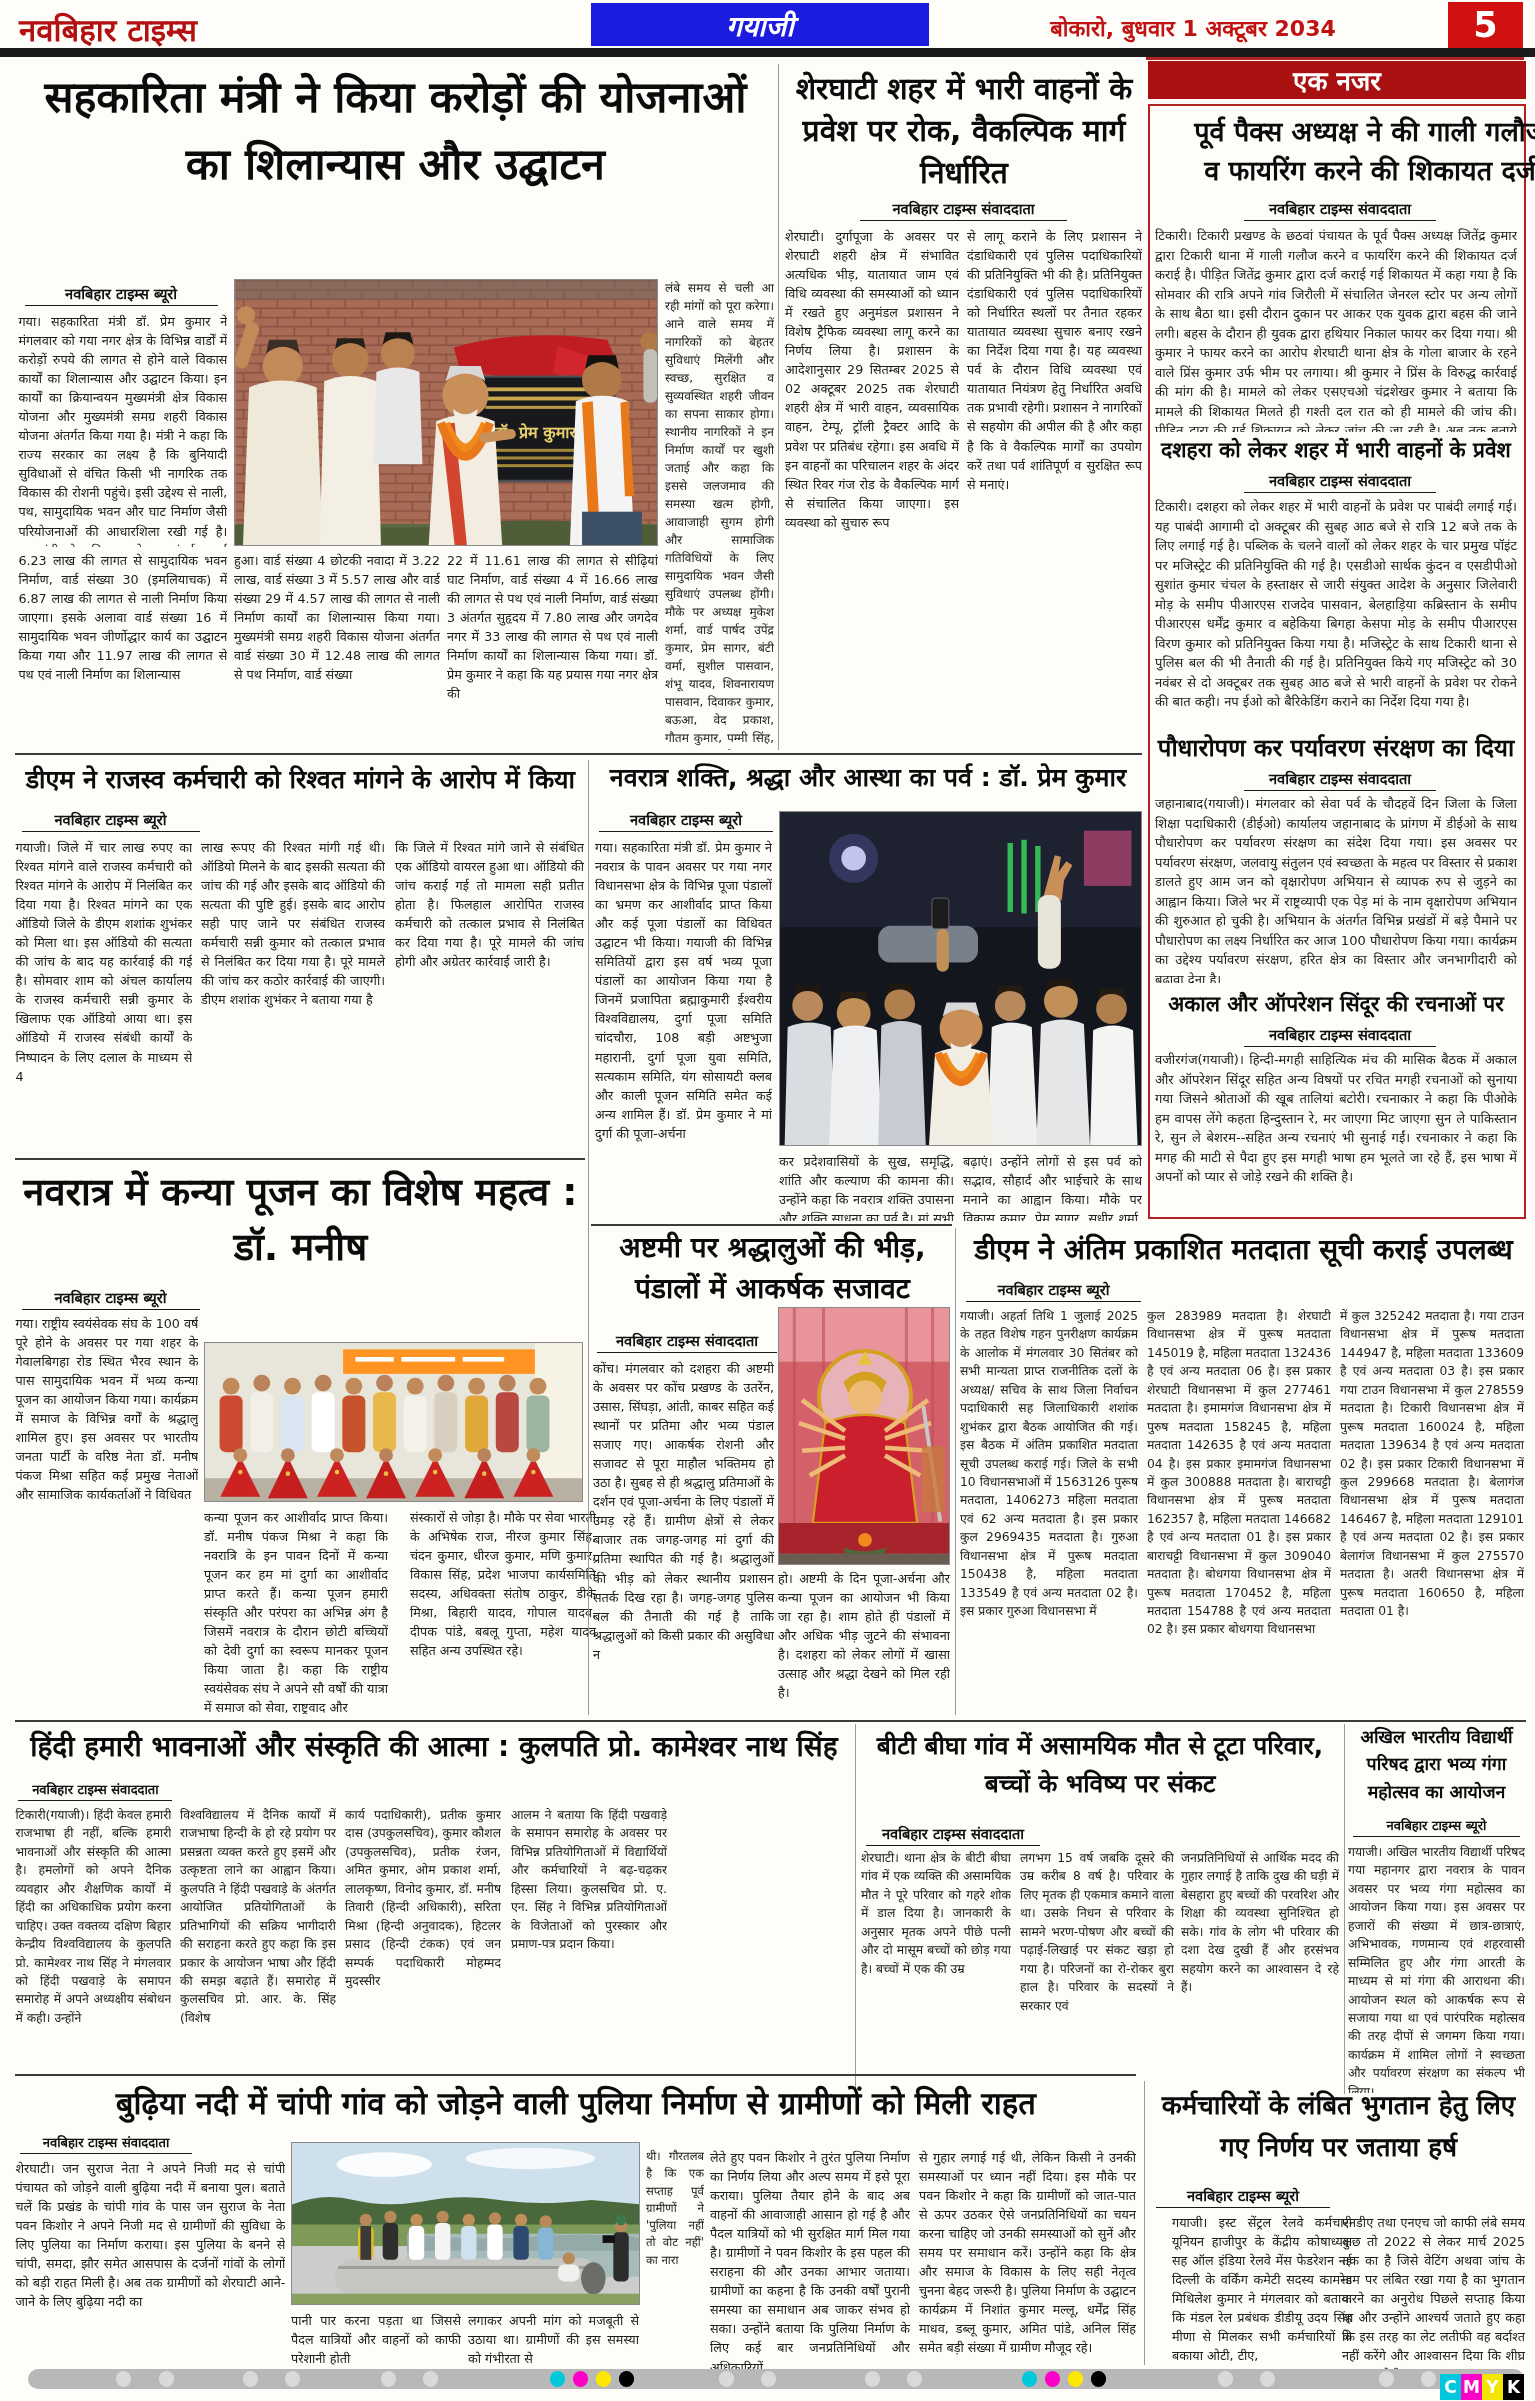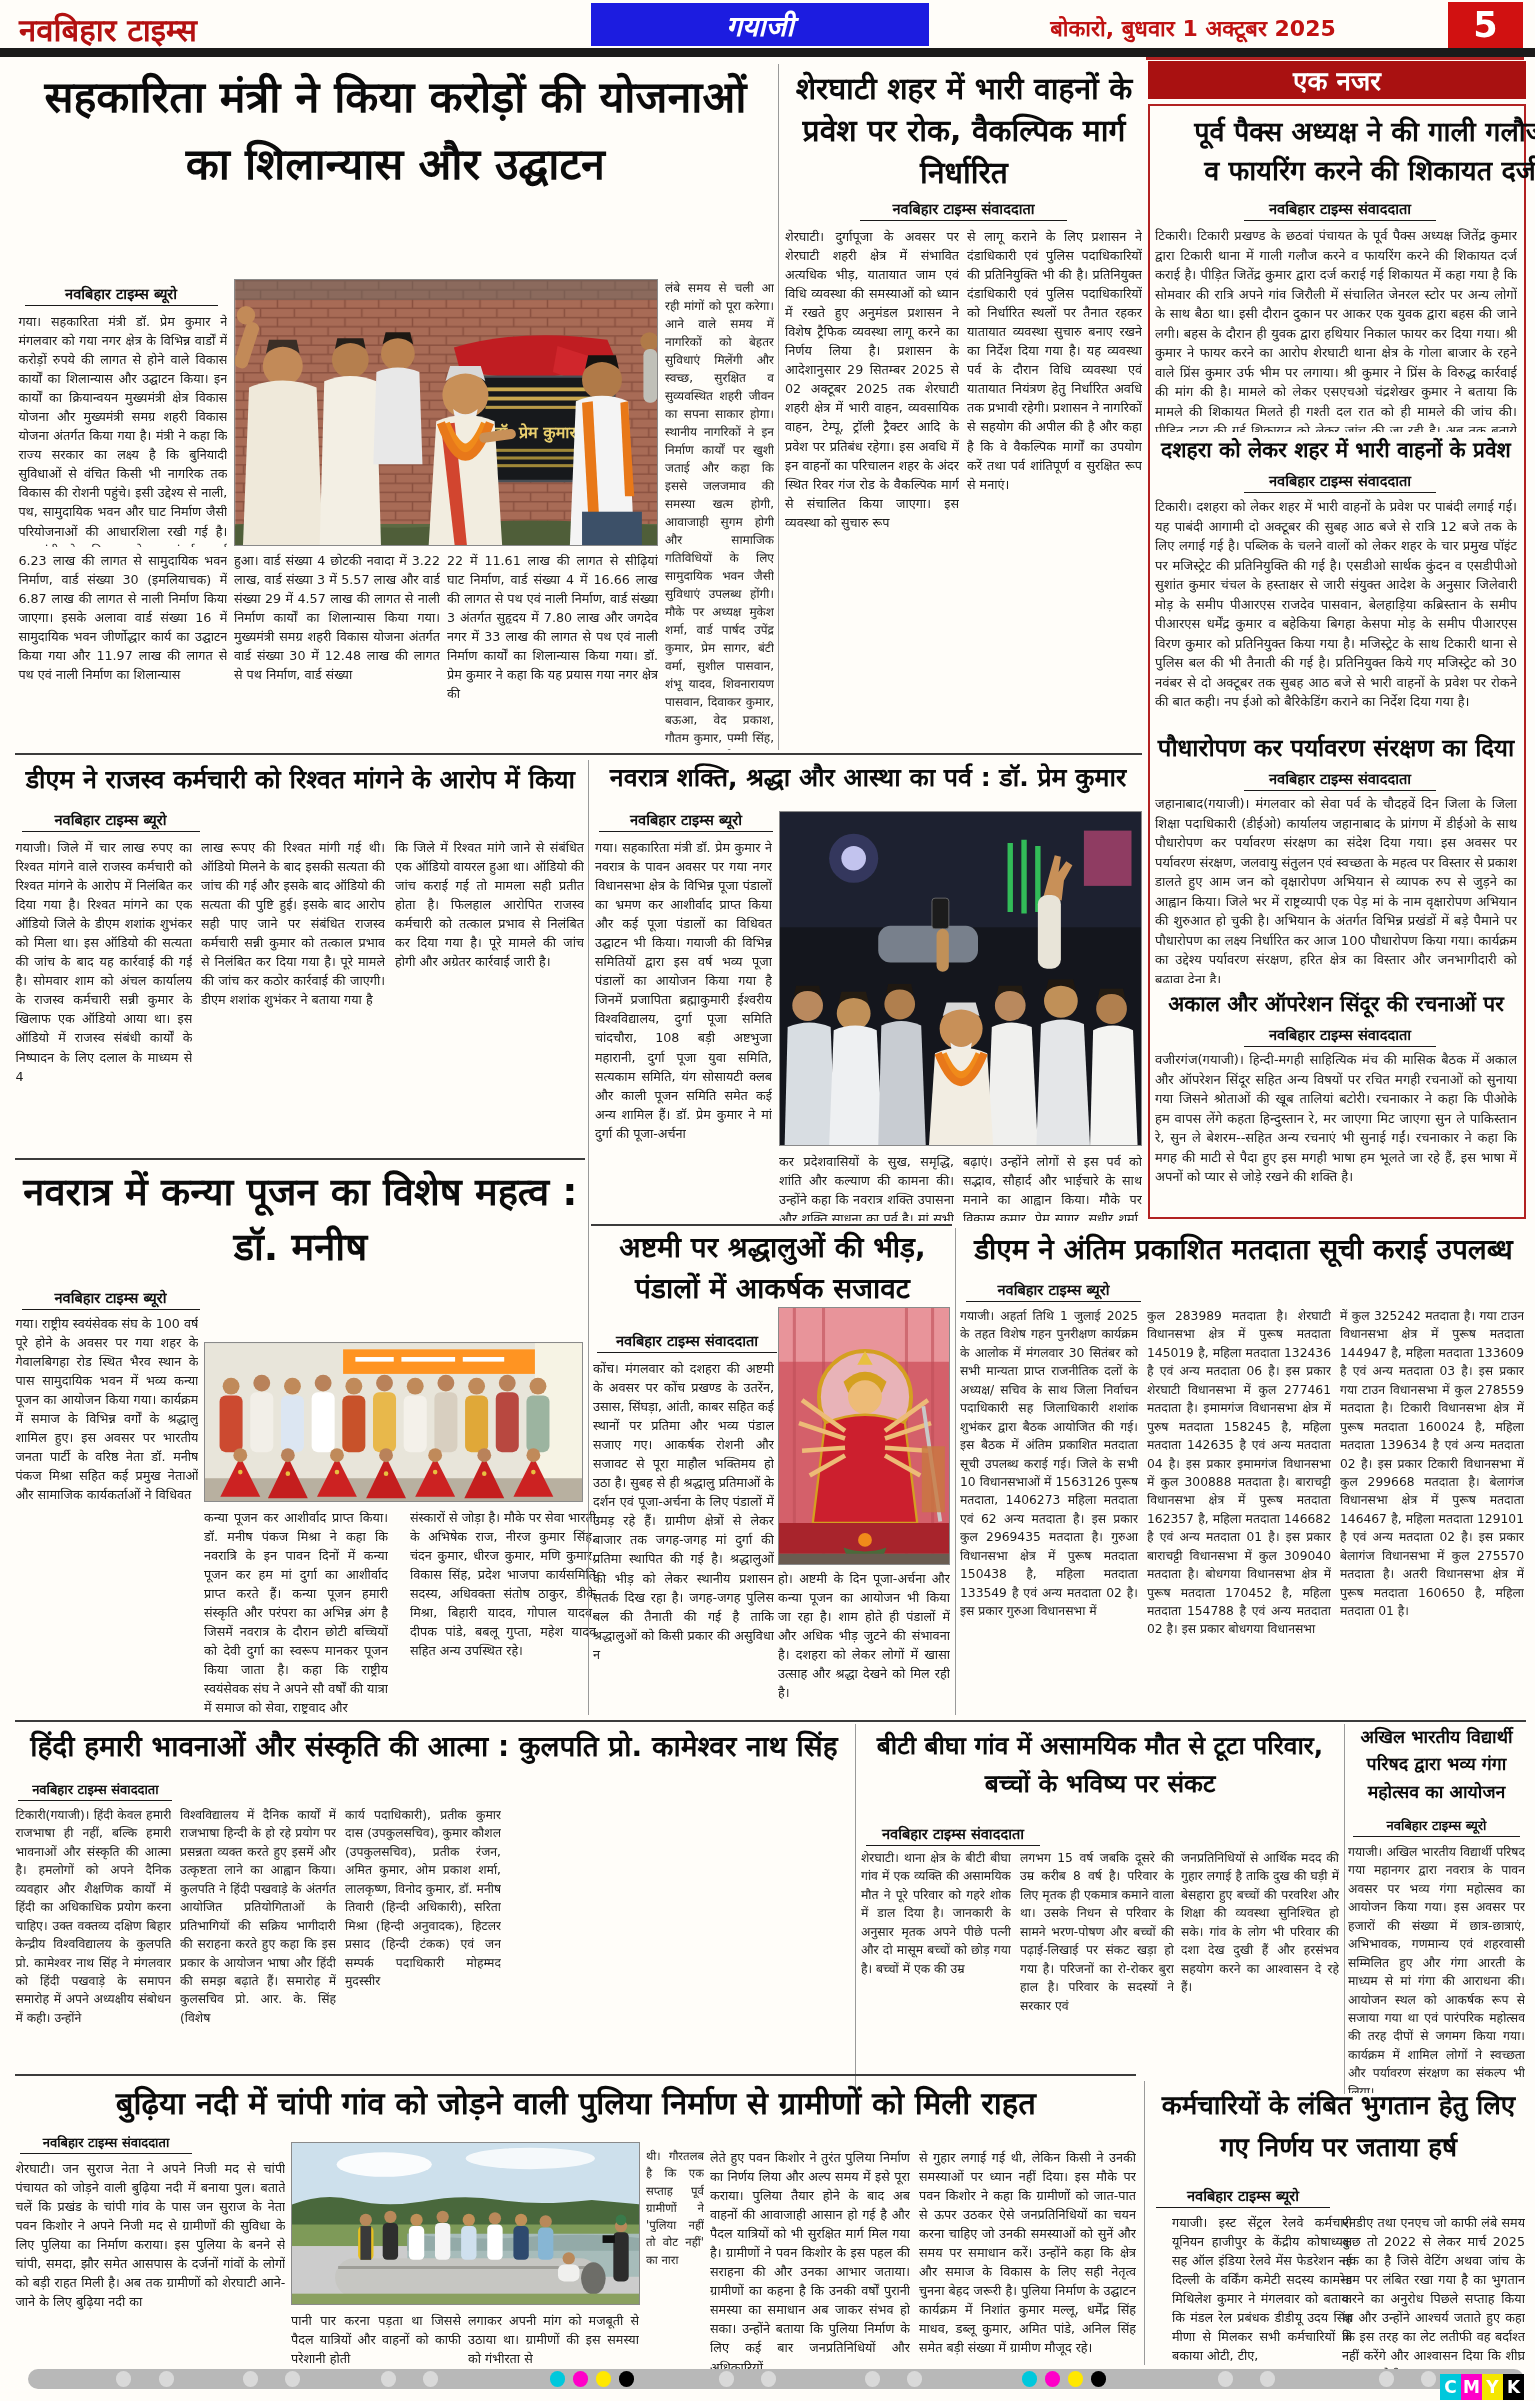--- a/index.html
+++ b/index.html
@@ -26,21 +26,21 @@
   .cmyk-block{width:21px;height:26px;display:flex;align-items:center;justify-content:center;
               color:#fff;font-weight:bold;font-size:17px;float:left;}
 </style>
 </head>
 <body>
 
 <div class="page">
 
   <div class="abs masthead-name" style="left:19px;top:7.7px;width:361px;height:38px;">नवबिहार टाइम्स</div>
   <div class="abs edition-box" style="left:591px;top:3.1px;width:338px;height:43px;font-style:italic;">गयाजी</div>
-  <div class="abs date-line" style="left:958px;top:12.3px;width:470px;height:29px;">बोकारो, बुधवार 1 अक्टूबर 2025</div>
+  <div class="abs date-line" style="left:958px;top:12.3px;width:470px;height:29px;">बोकारो, बुधवार 1 अक्टूबर 2034</div>
   <div class="abs pageno" style="left:1448px;top:1.5px;width:75px;height:46px;">5</div>
   <div class="abs" style="left:0;top:48px;width:1535px;height:9.2px;background:#1b1b1b;"></div>
   <div class="abs" style="left:1146px;top:57px;width:378px;height:3.1px;background:#b22222;"></div>
 
   <div class="abs hl" style="left:15.4px;top:64px;width:760px;height:140px;font-size:43px;line-height:1.55;">सहकारिता मंत्री ने किया करोड़ों की योजनाओं का शिलान्यास और उद्घाटन</div>
   <div class="abs byline" style="left:24.6px;top:283px;width:193px;">नवबिहार टाइम्स ब्यूरो</div>
   <div class="abs bodycol" style="left:18.4px;top:312px;width:209px;height:235px;">गया। सहकारिता मंत्री डॉ. प्रेम कुमार ने मंगलवार को गया नगर क्षेत्र के विभिन्न वार्डों में करोड़ों रुपये की लागत से होने वाले विकास कार्यों का शिलान्यास और उद्घाटन किया। इन कार्यों का क्रियान्वयन मुख्यमंत्री क्षेत्र विकास योजना और मुख्यमंत्री समग्र शहरी विकास योजना अंतर्गत किया गया है। मंत्री ने कहा कि राज्य सरकार का लक्ष्य है कि बुनियादी सुविधाओं से वंचित किसी भी नागरिक तक विकास की रोशनी पहुंचे। इसी उद्देश्य से नाली, पथ, सामुदायिक भवन और घाट निर्माण जैसी परियोजनाओं की आधारशिला रखी गई है। मुख्यमंत्री क्षेत्र विकास योजना अंतर्गत वार्ड संख्या 32 में 5.03 लाख और 6.62 लाख की लागत से नाली निर्माण, वार्ड संख्या 31 में 6.83 लाख की लागत से पथ निर्माण, वार्ड संख्या 41 में</div>
 
   <div class="abs photo" style="left:234px;top:279px;width:424px;height:267px;">
     <svg width="424" height="267" viewBox="0 0 552 348">
@@ -295,20 +295,21 @@
   <div class="abs bodycol" style="left:1147px;top:1307px;width:184px;height:408px;font-size:12.3px;">कुल 283989 मतदाता है। शेरघाटी विधानसभा क्षेत्र में पुरूष मतदाता 145019 है, महिला मतदाता 132436 है एवं अन्य मतदाता 06 है। इस प्रकार शेरघाटी विधानसभा में कुल 277461 मतदाता है। इमामगंज विधानसभा क्षेत्र में पुरुष मतदाता 158245 है, महिला मतदाता 142635 है एवं अन्य मतदाता 04 है। इस प्रकार इमामगंज विधानसभा में कुल 300888 मतदाता है। बाराचट्टी विधानसभा क्षेत्र में पुरूष मतदाता 162357 है, महिला मतदाता 146682 है एवं अन्य मतदाता 01 है। इस प्रकार बाराचट्टी विधानसभा में कुल 309040 मतदाता है। बोधगया विधानसभा क्षेत्र में पुरूष मतदाता 170452 है, महिला मतदाता 154788 है एवं अन्य मतदाता 02 है। इस प्रकार बोधगया विधानसभा</div>
   <div class="abs bodycol" style="left:1340px;top:1307px;width:184px;height:408px;font-size:12.3px;">में कुल 325242 मतदाता है। गया टाउन विधानसभा क्षेत्र में पुरूष मतदाता 144947 है, महिला मतदाता 133609 है एवं अन्य मतदाता 03 है। इस प्रकार गया टाउन विधानसभा में कुल 278559 मतदाता है। टिकारी विधानसभा क्षेत्र में पुरूष मतदाता 160024 है, महिला मतदाता 139634 है एवं अन्य मतदाता 02 है। इस प्रकार टिकारी विधानसभा में कुल 299668 मतदाता है। बेलागंज विधानसभा क्षेत्र में पुरूष मतदाता 146467 है, महिला मतदाता 129101 है एवं अन्य मतदाता 02 है। इस प्रकार बेलागंज विधानसभा में कुल 275570 मतदाता है। अतरी विधानसभा क्षेत्र में पुरूष मतदाता 160650 है, महिला मतदाता 01 है।</div>
 
   <div class="hrule" style="left:15.4px;top:1720px;width:1511px;"></div>
 
   <div class="abs hl" style="left:15.4px;top:1727px;width:837px;height:43px;font-size:28px;">हिंदी हमारी भावनाओं और संस्कृति की आत्मा : कुलपति प्रो. कामेश्वर नाथ सिंह</div>
   <div class="abs byline" style="left:18.4px;top:1780px;width:154px;font-size:13px;">नवबिहार टाइम्स संवाददाता</div>
   <div class="abs bodycol" style="left:15.4px;top:1806px;width:156px;height:286px;font-size:12.3px;">टिकारी(गयाजी)। हिंदी केवल हमारी राजभाषा ही नहीं, बल्कि हमारी भावनाओं और संस्कृति की आत्मा है। हमलोगों को अपने दैनिक व्यवहार और शैक्षणिक कार्यों में हिंदी का अधिकाधिक प्रयोग करना चाहिए। उक्त वक्तव्य दक्षिण बिहार केन्द्रीय विश्वविद्यालय के कुलपति प्रो. कामेश्वर नाथ सिंह ने मंगलवार को हिंदी पखवाड़े के समापन समारोह में अपने अध्यक्षीय संबोधन में कही। उन्होंने</div>
   <div class="abs bodycol" style="left:180px;top:1806px;width:156px;height:286px;font-size:12.3px;">विश्वविद्यालय में दैनिक कार्यों में राजभाषा हिन्दी के हो रहे प्रयोग पर प्रसन्नता व्यक्त करते हुए इसमें और उत्कृष्टता लाने का आह्वान किया। कुलपति ने हिंदी पखवाड़े के अंतर्गत आयोजित प्रतियोगिताओं के प्रतिभागियों की सक्रिय भागीदारी की सराहना करते हुए कहा कि इस प्रकार के आयोजन भाषा और हिंदी की समझ बढ़ाते हैं। समारोह में कुलसचिव प्रो. आर. के. सिंह (विशेष</div>
   <div class="abs bodycol" style="left:345px;top:1806px;width:156px;height:286px;font-size:12.3px;">कार्य पदाधिकारी), प्रतीक कुमार दास (उपकुलसचिव), कुमार कौशल (उपकुलसचिव), प्रतीक रंजन, अमित कुमार, ओम प्रकाश शर्मा, लालकृष्ण, विनोद कुमार, डॉ. मनीष तिवारी (हिन्दी अधिकारी), सरिता मिश्रा (हिन्दी अनुवादक), हिटलर प्रसाद (हिन्दी टंकक) एवं जन सम्पर्क पदाधिकारी मोहम्मद मुदस्सीर</div>
+  <div class="abs bodycol" style="left:511px;top:1806px;width:156px;height:286px;font-size:12.3px;">आलम ने बताया कि हिंदी पखवाड़े के समापन समारोह के अवसर पर विभिन्न प्रतियोगिताओं में विद्यार्थियों और कर्मचारियों ने बढ़-चढ़कर हिस्सा लिया। कुलसचिव प्रो. ए. एन. सिंह ने विभिन्न प्रतियोगिताओं के विजेताओं को पुरस्कार और प्रमाण-पत्र प्रदान किया।</div>
   <div class="vrule" style="left:855px;top:1724px;height:370px;"></div>
 
   <div class="abs hl" style="left:861px;top:1727px;width:478px;height:86px;font-size:24.6px;line-height:1.55;">बीटी बीघा गांव में असामयिक मौत से टूटा परिवार, बच्चों के भविष्य पर संकट</div>
   <div class="abs byline" style="left:866px;top:1823px;width:174px;">नवबिहार टाइम्स संवाददाता</div>
   <div class="abs bodycol" style="left:861px;top:1849px;width:150px;height:243px;font-size:12.3px;">शेरघाटी। थाना क्षेत्र के बीटी बीघा गांव में एक व्यक्ति की असामयिक मौत ने पूरे परिवार को गहरे शोक में डाल दिया है। जानकारी के अनुसार मृतक अपने पीछे पत्नी और दो मासूम बच्चों को छोड़ गया है। बच्चों में एक की उम्र</div>
   <div class="abs bodycol" style="left:1020px;top:1849px;width:154px;height:243px;font-size:12.3px;">लगभग 15 वर्ष जबकि दूसरे की उम्र करीब 8 वर्ष है। परिवार के लिए मृतक ही एकमात्र कमाने वाला था। उसके निधन से परिवार के सामने भरण-पोषण और बच्चों की पढ़ाई-लिखाई पर संकट खड़ा हो गया है। परिजनों का रो-रोकर बुरा हाल है। परिवार के सदस्यों ने सरकार एवं</div>
   <div class="abs bodycol" style="left:1181px;top:1849px;width:158px;height:243px;font-size:12.3px;">जनप्रतिनिधियों से आर्थिक मदद की गुहार लगाई है ताकि दुख की घड़ी में बेसहारा हुए बच्चों की परवरिश और शिक्षा की व्यवस्था सुनिश्चित हो सके। गांव के लोग भी परिवार की दशा देख दुखी हैं और हरसंभव सहयोग करने का आश्वासन दे रहे हैं।</div>
   <div class="vrule" style="left:1344px;top:1724px;height:370px;"></div>
 
   <div class="abs hl" style="left:1348px;top:1724px;width:177px;height:86px;font-size:17.7px;line-height:1.55;">अखिल भारतीय विद्यार्थी परिषद द्वारा भव्य गंगा महोत्सव का आयोजन</div>

